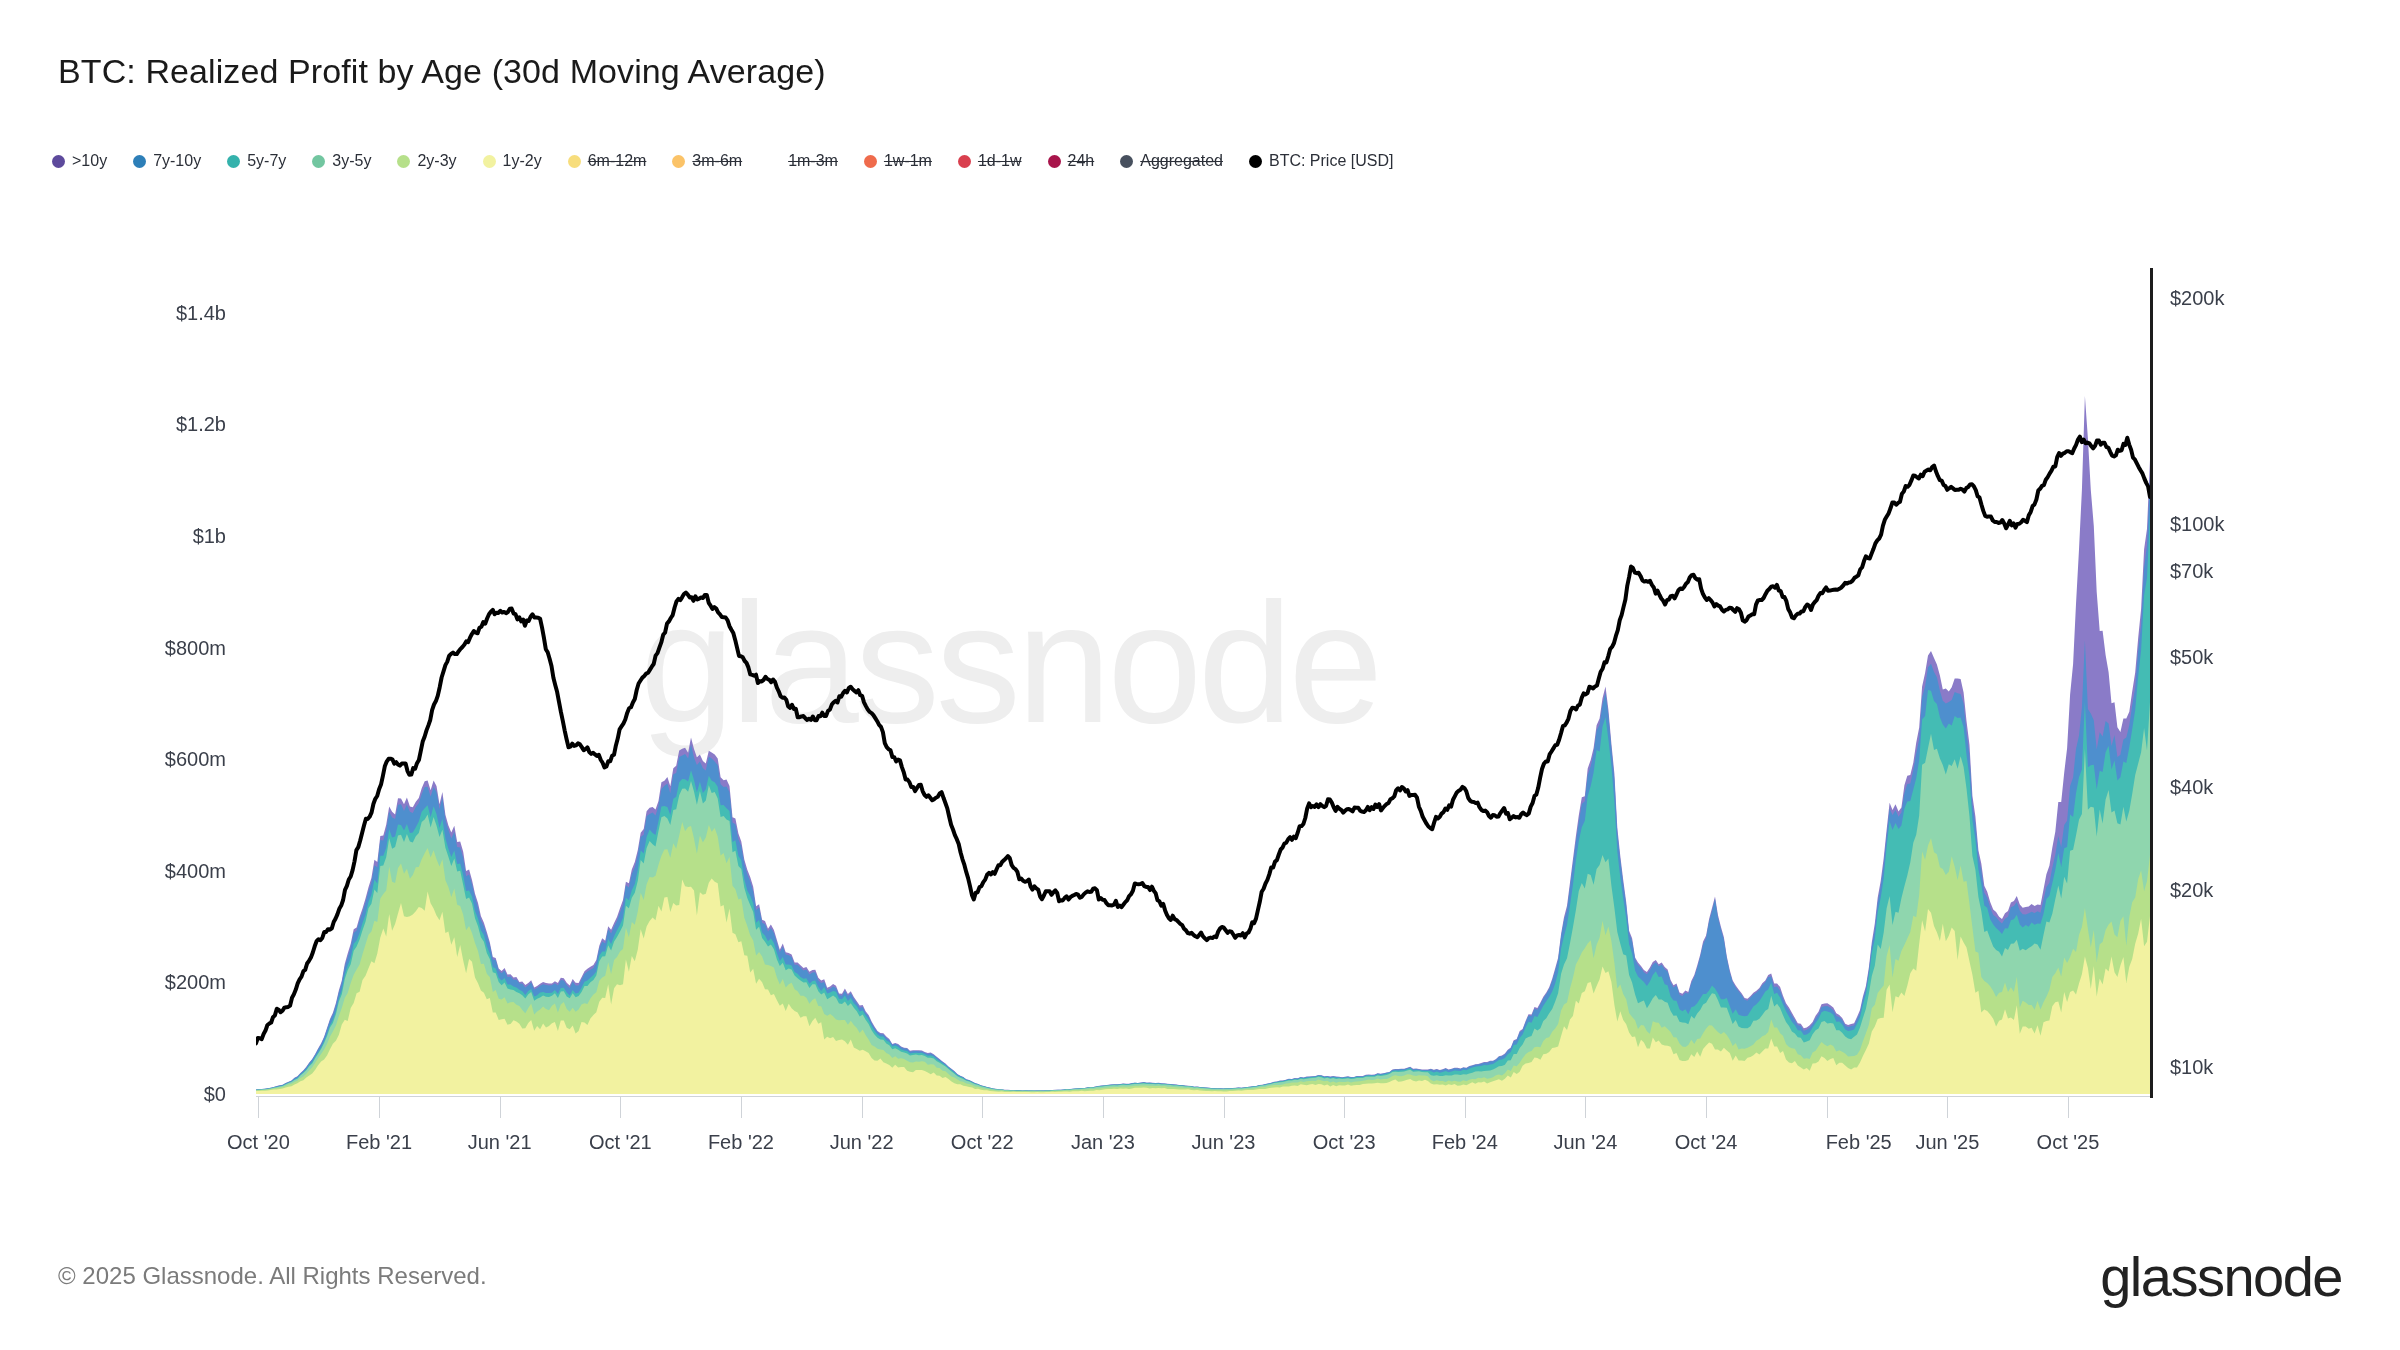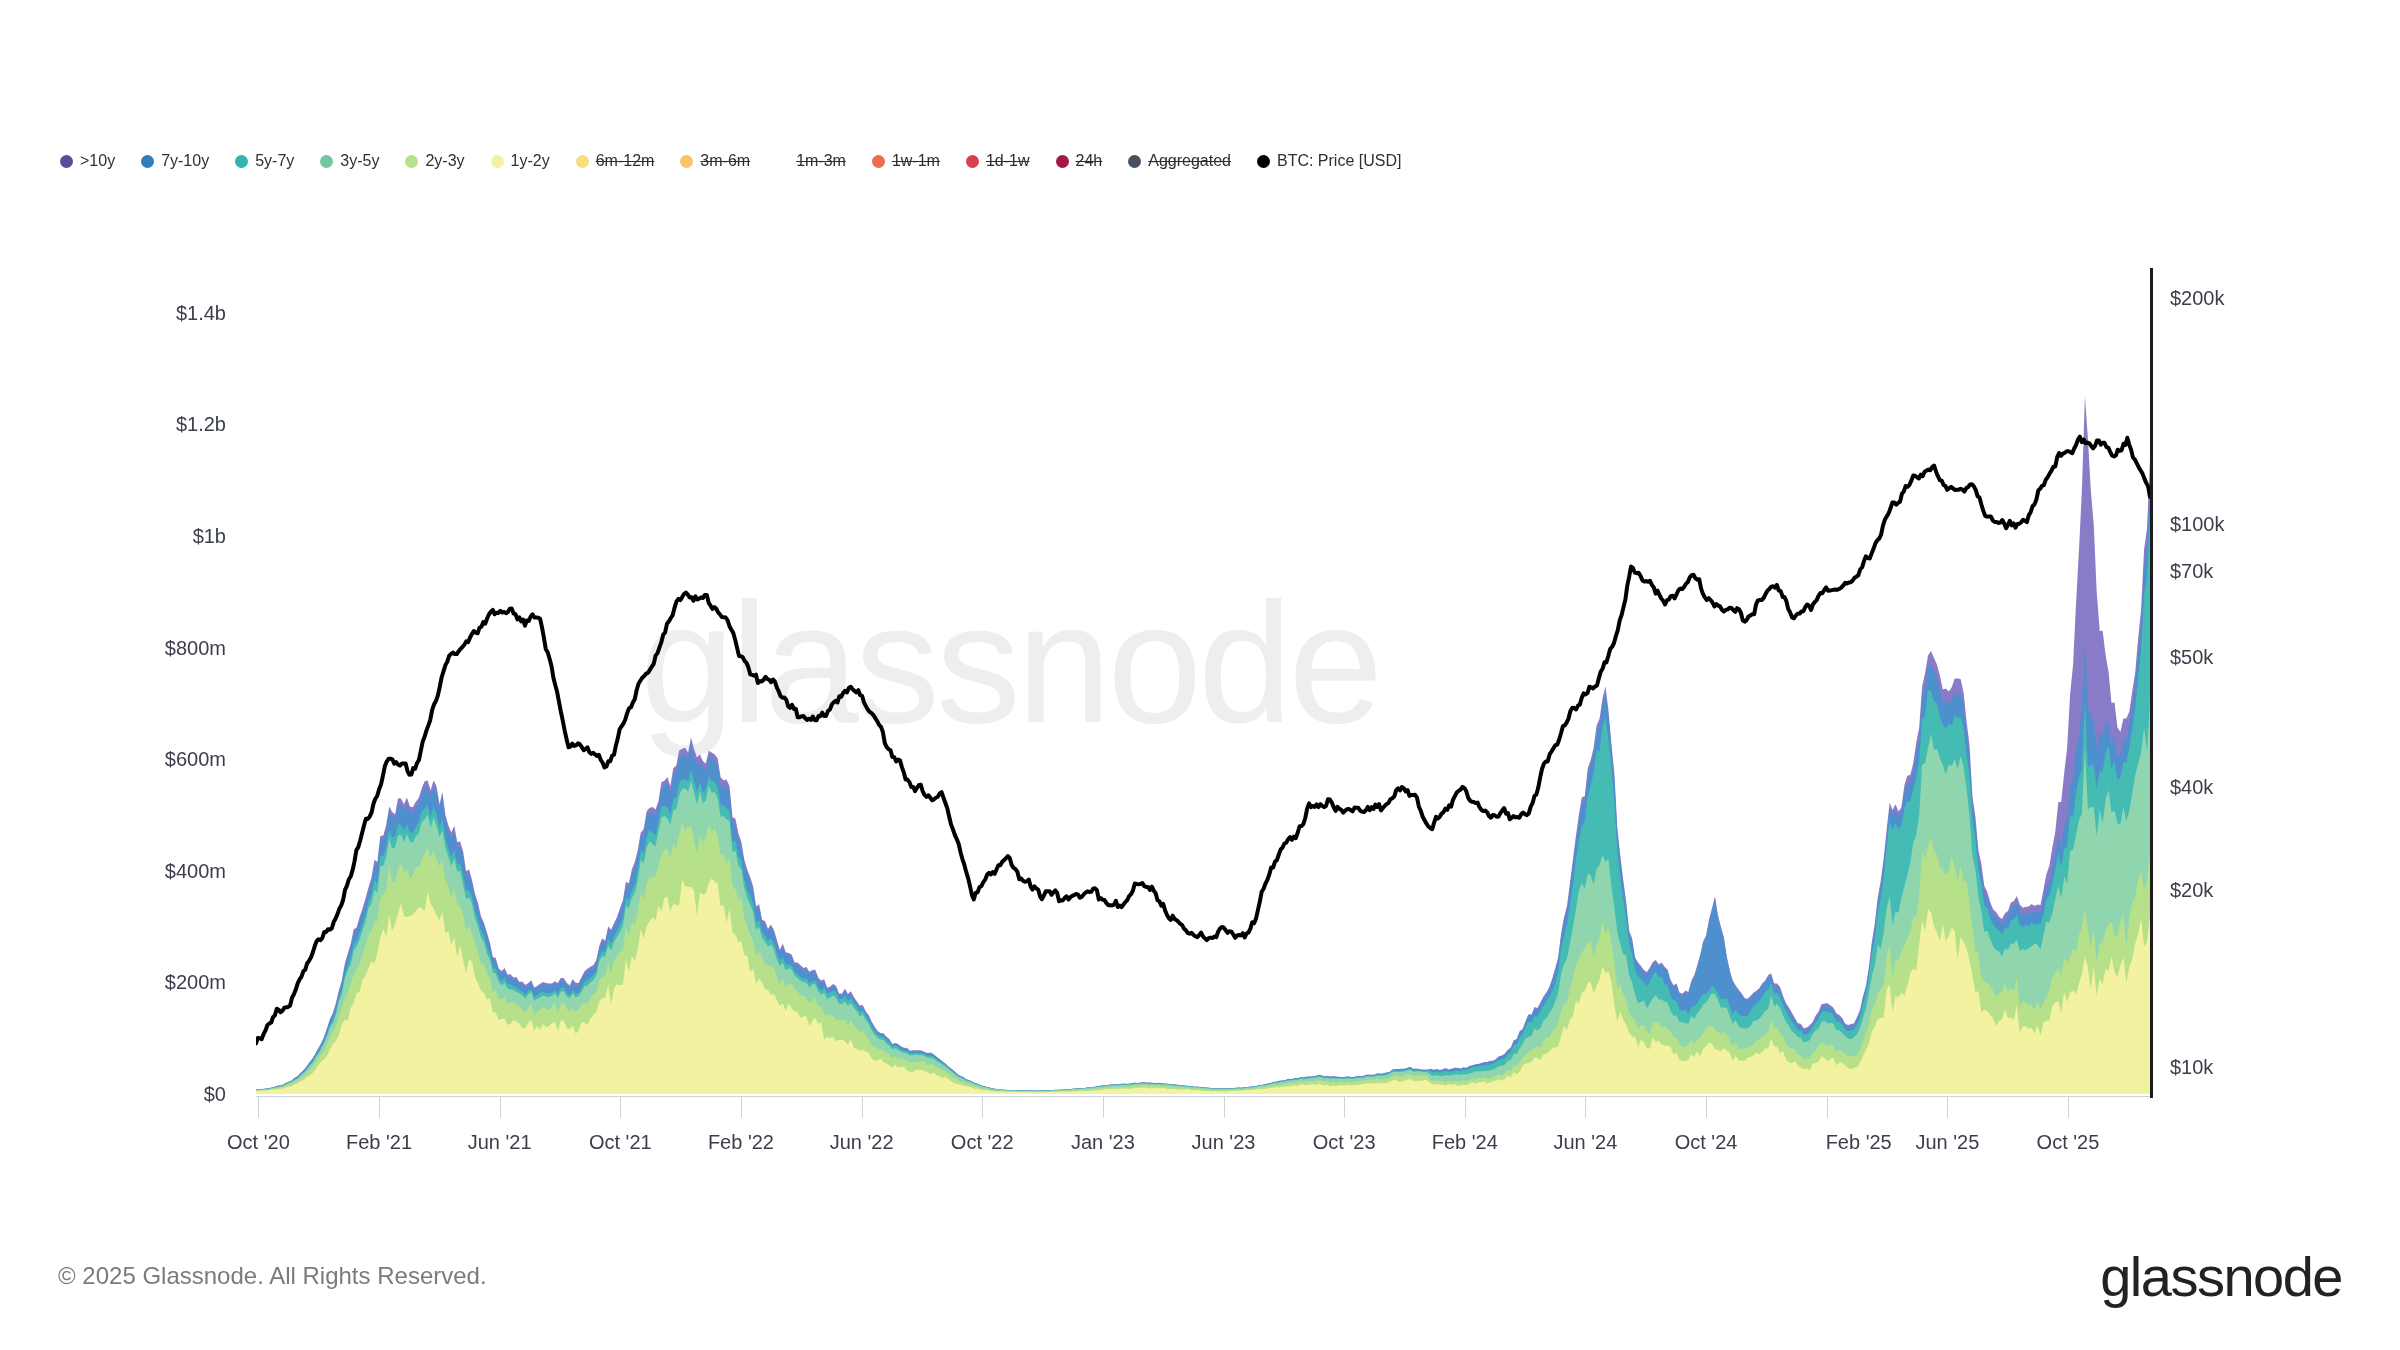--- a/index.html
+++ b/index.html
@@ -12,21 +12,21 @@
 
   
   .title{
     position:absolute;left:58px;top:52px;
     font-size:34px;font-weight:400;color:#1a1a1a;letter-spacing:.1px;
     white-space:nowrap;
   }
 
   
   .legend{
-    position:absolute;left:60px;top:152px;
+    position:absolute;left:52px;top:152px;
     display:flex;align-items:center;gap:0px;
     white-space:nowrap;
   }
   .legend-item{
     display:flex;align-items:center;margin-right:26px;cursor:pointer;
   }
   .legend-dot{
     width:13px;height:13px;border-radius:50%;margin-right:7px;flex:none;
   }
   .legend-label{
@@ -77,20 +77,21 @@
   .footer-logo{
     position:absolute;right:58px;top:1244px;
     font-size:56px;color:#222222;letter-spacing:-1.5px;white-space:nowrap;
   }
 </style>
 </head>
 <body>
 
 <div class="page">
 
+  <div class="title">BTC: Realized Profit by Age (30d Moving Average)</div>
 
   <div class="legend" id="legend">
       <div class="legend-item">
         <span class="legend-dot" style="background: rgb(93, 74, 156);"></span>
         <span class="legend-label">&gt;10y</span>
       </div>
       <div class="legend-item">
         <span class="legend-dot" style="background: rgb(45, 127, 184);"></span>
         <span class="legend-label">7y-10y</span>
       </div>

